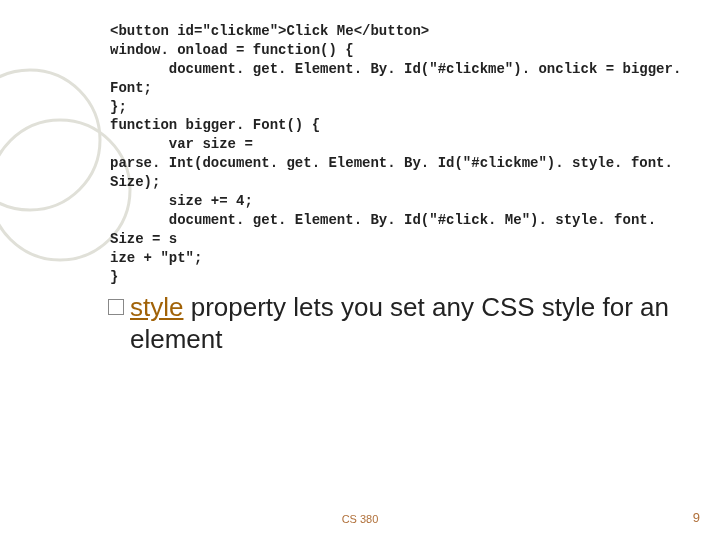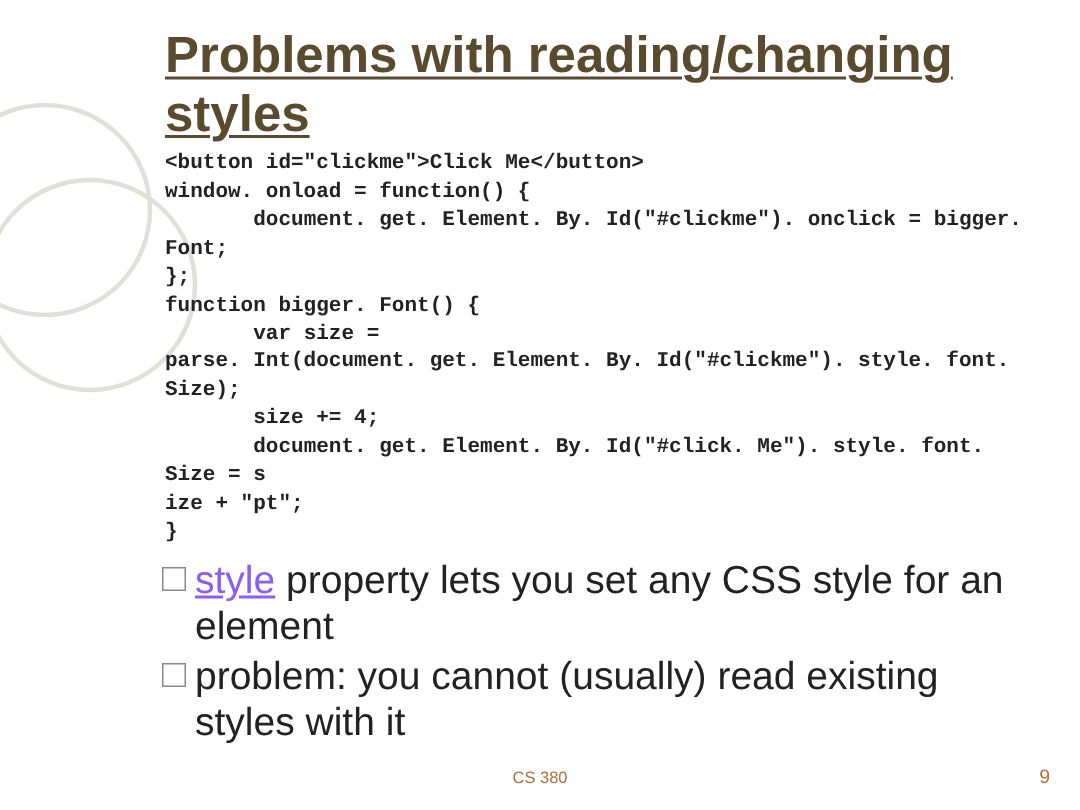--- a/index.html
+++ b/index.html
@@ -61,21 +61,21 @@
     content: "";
     position: absolute;
     left: -22px;
     top: 7px;
     width: 14px;
     height: 14px;
     border: 1.5px solid #888;
     background: #fff;
   }
   .style-link {
-    color: #8b5cf6;
+    color: #a16207;
     text-decoration: underline;
   }
   .footer-course {
     position: absolute;
     bottom: 15px;
     left: 50%;
     transform: translateX(-50%);
     font-size: 11px;
     color: #b0703a;
   }
@@ -91,38 +91,34 @@
 <body>
 
 <div class="bg-circles">
   <svg width="200" height="240">
     <circle cx="90" cy="90" r="70"></circle>
     <circle cx="120" cy="140" r="70"></circle>
   </svg>
 </div>
 
 <div class="content">
-  <h1 class="title">Problems with reading/changing styles</h1>
 
   <div class="code-block">&lt;button id="clickme"&gt;Click Me&lt;/button&gt;
 window. onload = function() {
        document. get. Element. By. Id("#clickme"). onclick = bigger. Font;
 };
 function bigger. Font() {
        var size =
 parse. Int(document. get. Element. By. Id("#clickme"). style. font. Size);
        size += 4;
        document. get. Element. By. Id("#click. Me"). style. font. Size = s
 ize + "pt";
 }</div>
 
   <div class="bullets">
     <div class="bullet">
       <span class="style-link">style</span><span> property lets you set any CSS style for an element</span>
     </div>
-    <div class="bullet">
-      <span>problem: you cannot (usually) read existing styles with it</span>
-    </div>
   </div>
 </div>
 
 <div class="footer-course">CS 380</div>
 <div class="footer-num">9</div>
 
 </body></html>

